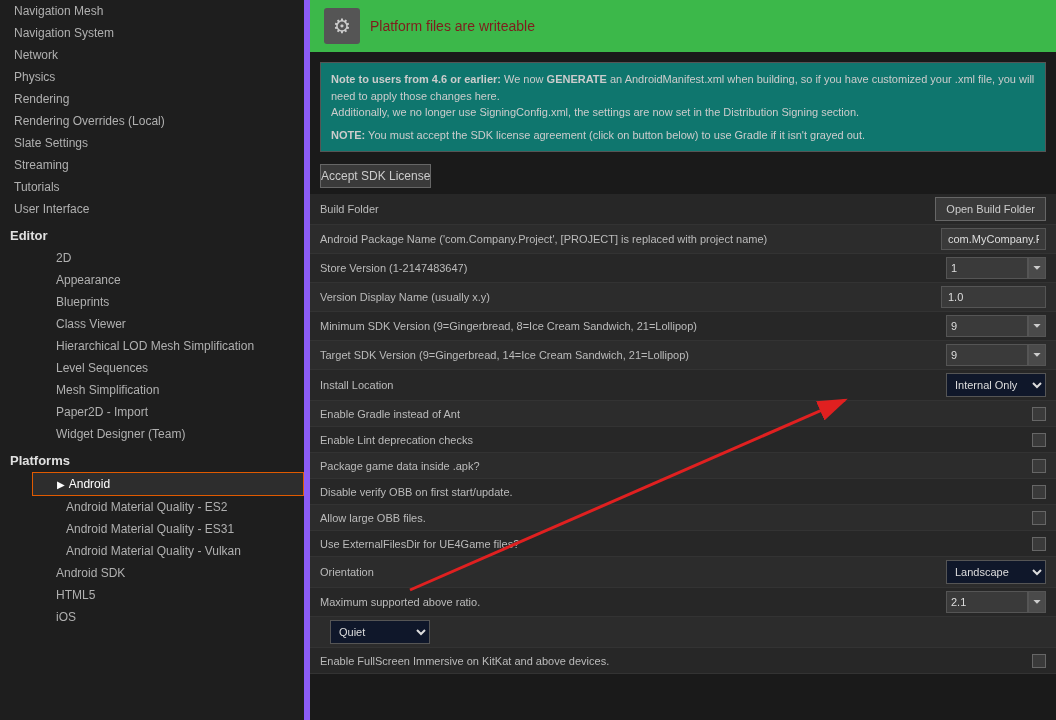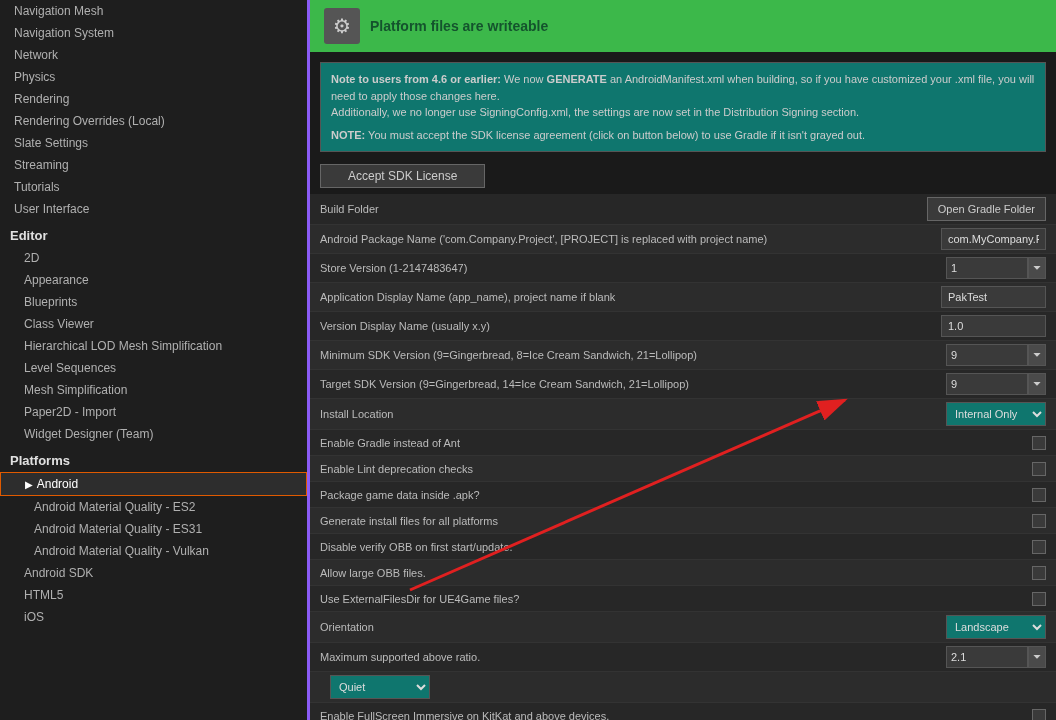--- a/index.html
+++ b/index.html
@@ -1,60 +1,60 @@
 <!DOCTYPE html>
 <html><head>
   <meta charset="utf-8">
   <style>
     * { box-sizing: border-box; margin: 0; padding: 0; }
     body { font-family: 'Segoe UI', Arial, sans-serif; font-size: 12px; background: #1a1a1a; color: #ccc; display: flex; width: 1056px; height: 720px; overflow: hidden; }
 
     
-    #sidebar { width: 310px; min-width: 310px; background: #1e1e1e; overflow-y: auto; border-right: 3px solid #8b5cf6; }
+    #sidebar { width: 310px; min-width: 310px; background: #1e1e1e; overflow-y: auto; border-right: 6px solid #8b5cf6; }
     #sidebar::-webkit-scrollbar { width: 6px; } 
     #sidebar::-webkit-scrollbar-track { background: #1a1a1a; }
     #sidebar::-webkit-scrollbar-thumb { background: #444; }
     .sidebar-item { padding: 4px 10px 4px 14px; cursor: pointer; color: #b0b0b0; font-size: 12px; white-space: nowrap; }
     .sidebar-item.selected { background: #2d2d2d; color: #fff; border: 1px solid #e05a00; }
     .sidebar-section { padding: 8px 10px 4px 10px; font-size: 13px; font-weight: bold; color: #e0e0e0; }
-    .sidebar-item.sub { padding-left: 24px; }
+    .sidebar-item.sub { padding-left: 24px; margin-left: 32px; }
     .sidebar-item.has-arrow { display: flex; align-items: center; }
     .arrow { margin-right: 4px; font-size: 10px; }
 
     
     .banner { background: #3cb84a; padding: 8px 14px; display: flex; align-items: center; gap: 10px; }
     .banner-icon { width: 36px; height: 36px; background: #555; display: flex; align-items: center; justify-content: center; font-size: 20px; border-radius: 3px; }
-    .banner-text { color: #14532d; font-size: 14px; font-weight: 700; }
+    .banner-text { color: #7f1d1d; font-size: 14px; font-weight: 400; }
 
     
     .note-box { background: #0f766e; border: 1px solid #555; margin: 10px 10px 6px 10px; padding: 8px 10px; font-size: 11px; color: #ccc; line-height: 1.5; }
     .note-box .generate { font-weight: bold; text-transform: uppercase; }
     .note-label { font-weight: bold; }
 
     
-    .accept-btn { background: #3a3a3a; border: 1px solid #666; color: #ccc; padding: 4px 27px; cursor: pointer; font-size: 12px; margin: 6px 10px; }
+    .accept-btn { background: #3a3a3a; border: 1px solid #666; color: #ccc; padding: 4px 0; cursor: pointer; font-size: 12px; margin: 6px 10px; }
 
     
     .settings-table { width: 100%; }
     .settings-row { display: flex; align-items: center; padding: 3px 10px; min-height: 26px; border-bottom: 1px solid #333; }
     .settings-row:nth-child(odd) { background: #272727; }
     .settings-row:nth-child(even) { background: #2c2c2c; }
     .row-label { flex: 1; color: #bbb; font-size: 11px; padding-right: 10px; }
     .row-control { min-width: 110px; display: flex; align-items: center; justify-content: flex-end; }
 
     
     .text-input { background: #3a3a3a; border: 1px solid #555; color: #ddd; padding: 2px 6px; font-size: 11px; width: 105px; height: 22px; }
     .number-input-wrap { display: flex; align-items: center; gap: 0; }
     .number-input { background: #3a3a3a; border: 1px solid #555; color: #ddd; padding: 2px 4px; font-size: 11px; width: 82px; height: 22px; }
     .spin-btn { background: #4a4a4a; border: 1px solid #555; color: #ccc; width: 18px; height: 22px; cursor: pointer; font-size: 10px; display: flex; align-items: center; justify-content: center; }
     .open-folder-btn { background: #3a3a3a; border: 1px solid #666; color: #ccc; padding: 3px 10px; cursor: pointer; font-size: 11px; height: 24px; }
 
     
     .dropdown-wrap { display: flex; align-items: center; }
-    .dropdown { background: #0f766e; border: 1px solid #555; color: #ddd; padding: 2px 4px; font-size: 11px; height: 24px; min-width: 100px; }
+    .dropdown { background: #0f172a; border: 1px solid #555; color: #ddd; padding: 2px 4px; font-size: 11px; height: 24px; min-width: 100px; }
 
     
     .checkbox { width: 14px; height: 14px; background: #3a3a3a; border: 1px solid #666; cursor: pointer; display: flex; align-items: center; justify-content: center; }
 
     .main-wrap { position: relative; flex: 1; display: flex; overflow: hidden; }
     .main-scroll { flex: 1; overflow-y: scroll; overflow-x: hidden; }
     .main-scroll::-webkit-scrollbar { width: 8px; }
     .main-scroll::-webkit-scrollbar-track { background: #1a1a1a; }
     .main-scroll::-webkit-scrollbar-thumb { background: #555; }
 
@@ -122,47 +122,41 @@
 
     
     <button class="accept-btn">Accept SDK License</button>
 
     
     <div class="settings-table">
 
       <div class="settings-row">
         <span class="row-label">Build Folder</span>
         <div class="row-control">
-          <button class="open-folder-btn">Open Gradle Folder</button>
+          <button class="open-folder-btn">Open Build Folder</button>
         </div>
       </div>
 
       <div class="settings-row">
         <span class="row-label">Android Package Name ('com.Company.Project', [PROJECT] is replaced with project name)</span>
         <div class="row-control">
           <input class="text-input" type="text" value="com.MyCompany.PakTest" style="">
         </div>
       </div>
 
       <div class="settings-row">
         <span class="row-label">Store Version (1-2147483647)</span>
         <div class="row-control">
           <div class="number-input-wrap">
             <input class="number-input" type="text" value="1" style="">
             <div class="spin-btn">⏷</div>
           </div>
         </div>
       </div>
 
-      <div class="settings-row">
-        <span class="row-label">Application Display Name (app_name), project name if blank</span>
-        <div class="row-control">
-          <input class="text-input" type="text" value="PakTest" style="">
-        </div>
-      </div>
 
       <div class="settings-row">
         <span class="row-label">Version Display Name (usually x.y)</span>
         <div class="row-control">
           <input class="text-input" type="text" value="1.0" style="">
         </div>
       </div>
 
       <div class="settings-row">
         <span class="row-label">Minimum SDK Version (9=Gingerbread, 8=Ice Cream Sandwich, 21=Lollipop)</span>
@@ -211,26 +205,20 @@
         </div>
       </div>
 
       <div class="settings-row">
         <span class="row-label">Package game data inside .apk?</span>
         <div class="row-control">
           <div class="checkbox"></div>
         </div>
       </div>
 
-      <div class="settings-row">
-        <span class="row-label">Generate install files for all platforms</span>
-        <div class="row-control">
-          <div class="checkbox"></div>
-        </div>
-      </div>
 
       <div class="settings-row">
         <span class="row-label">Disable verify OBB on first start/update.</span>
         <div class="row-control">
           <div class="checkbox"></div>
         </div>
       </div>
 
       <div class="settings-row">
         <span class="row-label">Allow large OBB files.</span>

